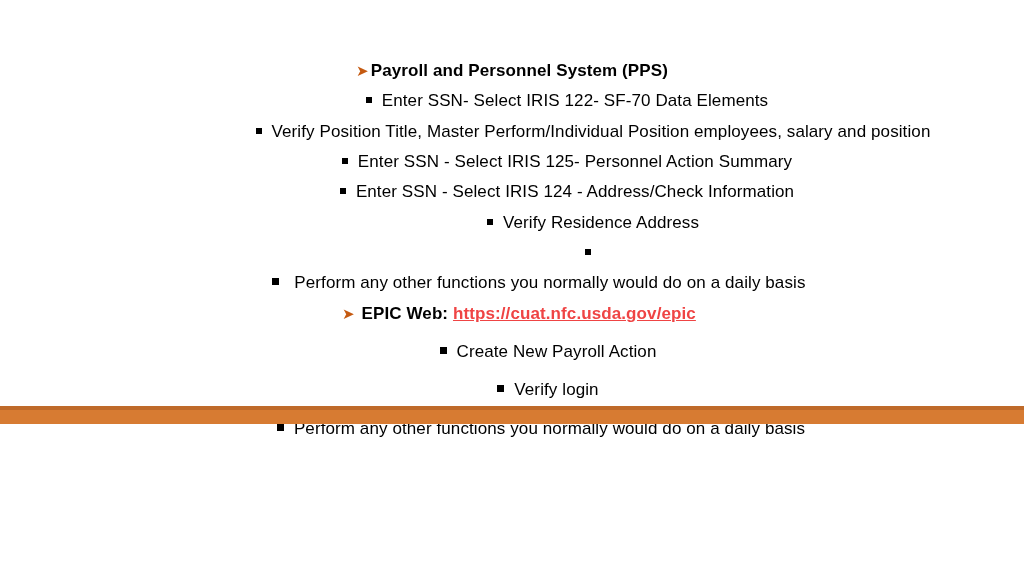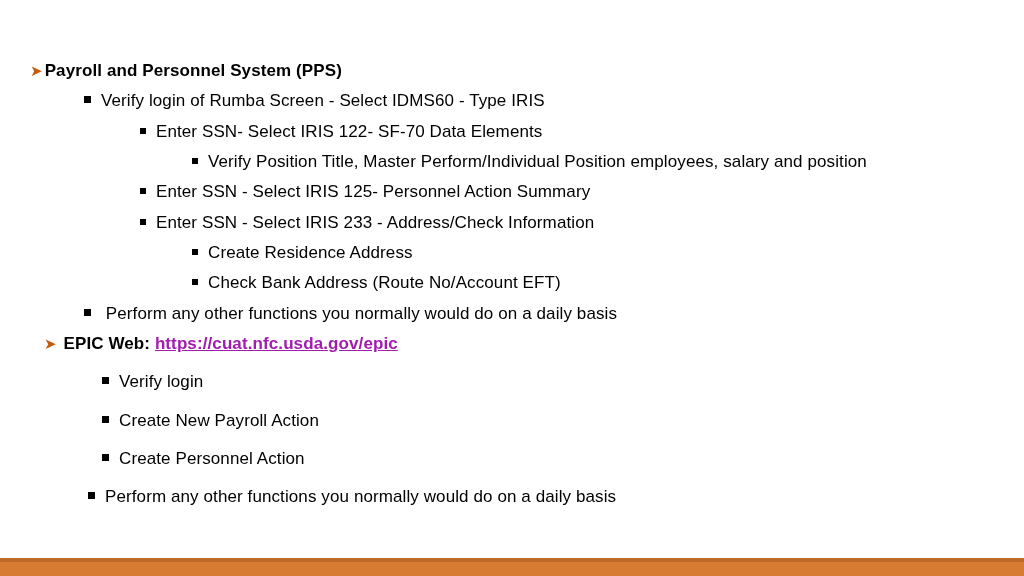--- a/index.html
+++ b/index.html
@@ -1,66 +1,64 @@
 <!DOCTYPE html>
 <html><head>
 <meta charset="utf-8">
 <style>
   * { margin: 0; padding: 0; box-sizing: border-box; }
   html, body { width: 1024px; height: 576px; font-family: Arial, Helvetica, sans-serif; background: #fff; color: #000; }
-  .slide { position: relative; width: 1024px; height: 576px; padding: 58px 30px 0 30px; }
+  .slide { position: relative; width: 1024px; height: 424px; padding: 58px 30px 0 30px; text-align: center; }
   .arrow { color: #c55a11; font-size: 15px; margin-right: 2px; }
   .b0 { margin-left: 0; }
   .b1 { margin-left: 54px; }
   .b2 { margin-left: 110px; }
   .b3 { margin-left: 162px; }
   .b4 { margin-left: 72px; }
   .sq { display:inline-block; width:7px; height:7px; background:#000; margin-right:10px; position:relative; top:-3px; }
   .sq-s { display:inline-block; width:6px; height:6px; background:#000; margin-right:10px; position:relative; top:-3px; }
   .line { font-size: 17px; line-height: 1.55; margin-bottom: 4px; letter-spacing: 0.1px; }
   .line.space { margin-bottom: 12px; }
   .bold { font-weight: bold; }
-  a.link { color: #a21caf; text-decoration: underline; }
+  a.link { color: #ef4444; text-decoration: underline; }
   .footer { position: absolute; left:0; right:0; bottom:0; height:18px; }
   .footer .band1 { height:4px; background:#bf6a2a; }
   .footer .band2 { height:14px; background:#d77b32; }
 </style>
 </head>
 <body>
 
 <div class="slide">
 
   <div class="line b0">
     <span class="arrow">➤</span><span class="bold">Payroll and Personnel System (PPS)</span>
   </div>
 
-  <div class="line b1"><span class="sq"></span><span>Verify login of Rumba Screen - Select IDMS60  - Type IRIS</span></div>
 
   <div class="line b2"><span class="sq-s"></span><span>Enter SSN- Select IRIS 122- SF-70 Data Elements</span></div>
 
   <div class="line b3"><span class="sq-s"></span><span>Verify Position Title, Master Perform/Individual Position  employees, salary and position</span></div>
 
   <div class="line b2"><span class="sq-s"></span><span>Enter SSN - Select IRIS 125- Personnel Action Summary</span></div>
 
 
-  <div class="line b2"><span class="sq-s"></span><span>Enter SSN - Select IRIS 233 - Address/Check Information</span></div>
+  <div class="line b2"><span class="sq-s"></span><span>Enter SSN - Select IRIS 124 - Address/Check Information</span></div>
 
-  <div class="line b3"><span class="sq-s"></span><span>Create Residence Address</span></div>
+  <div class="line b3"><span class="sq-s"></span><span>Verify Residence Address</span></div>
 
-  <div class="line b3"><span class="sq-s"></span><span>Check Bank Address (Route No/Account EFT)</span></div>
+  <div class="line b3"><span class="sq-s"></span></div>
 
   <div class="line b1"><span class="sq"></span><span> Perform any other functions you normally would do on a daily basis</span></div>
 
   <div class="line space" style="margin-left:14px; margin-top:4px;">
     <span class="arrow">➤</span>
     <span class="bold">EPIC Web:  </span><a class="link bold" href="#">https://cuat.nfc.usda.gov/epic</a>
   </div>
 
+  <div class="line space b4"><span class="sq"></span><span>Create New Payroll Action</span></div>
   <div class="line space b4"><span class="sq"></span><span>Verify login</span></div>
-  <div class="line space b4"><span class="sq"></span><span>Create New Payroll Action</span></div>
-  <div class="line space b4"><span class="sq"></span><span>Create Personnel Action</span></div>
   <div class="line" style="margin-left:58px;"><span class="sq"></span><span>Perform any other functions you normally would do on a daily basis</span></div>
 
   <div class="footer">
     <div class="band1"></div>
     <div class="band2"></div>
   </div>
 </div>
 
 </body></html>

